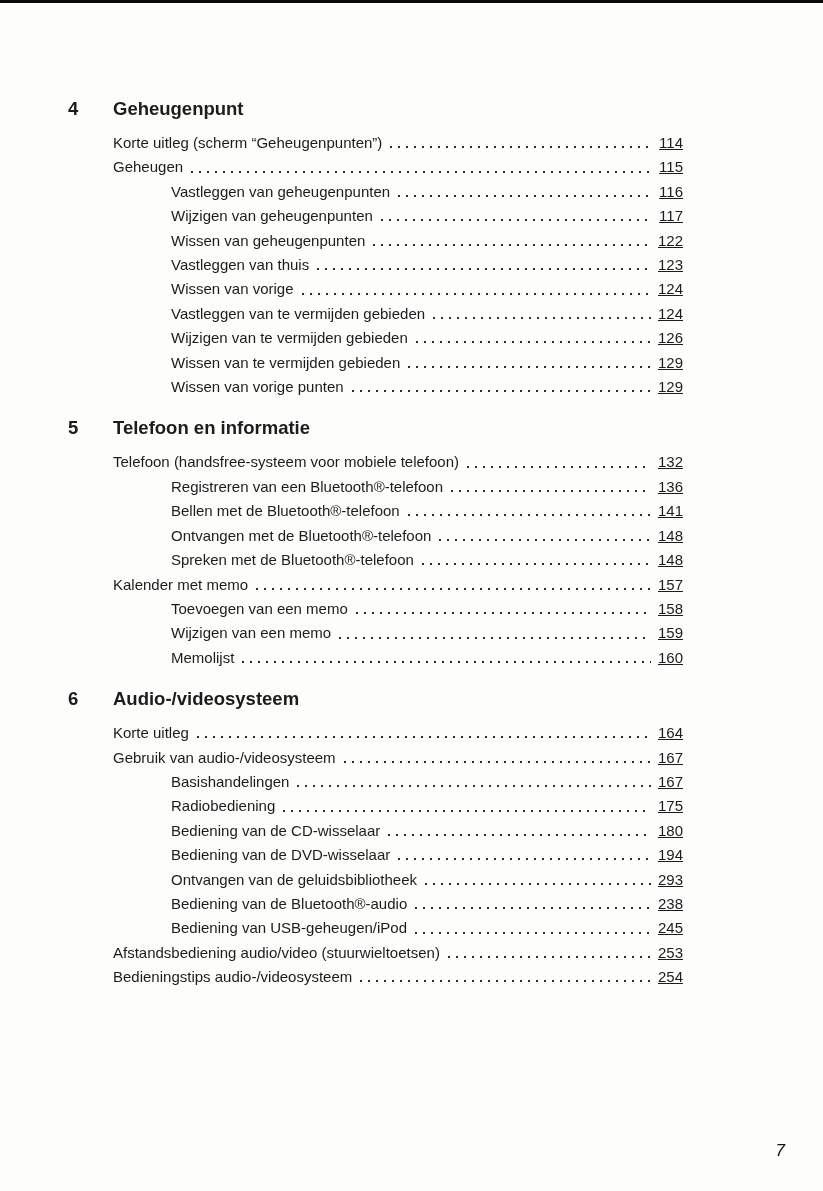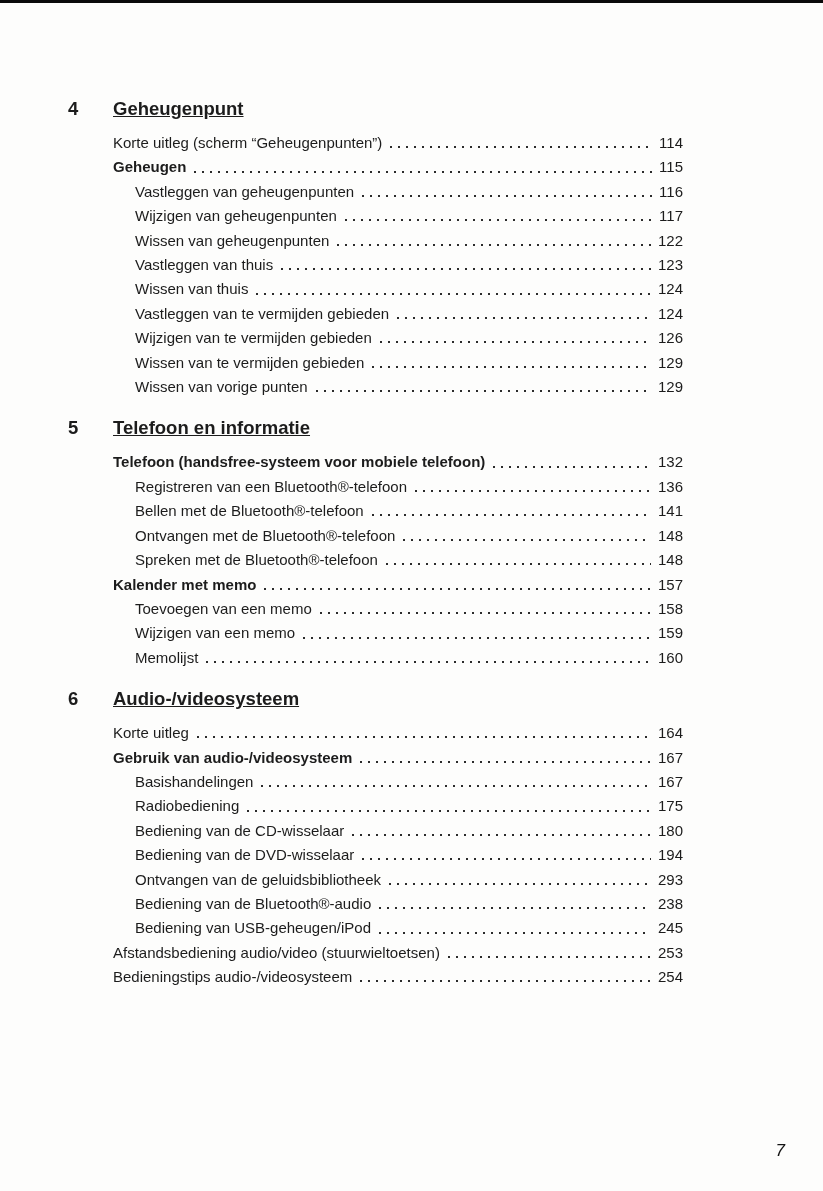--- a/index.html
+++ b/index.html
@@ -34,34 +34,33 @@
     margin: 15px 0 9px 0;
   }
   .section-heading:first-child {
     margin-top: 0;
   }
   .sec-num {
     flex: 0 0 45px;
   }
   .sec-title {
     flex: 1 1 auto;
-    text-decoration: underline;
   }
   .toc-row {
     display: flex;
     align-items: baseline;
     font-size: 15px;
     line-height: 24.4px;
     margin-left: 45px;
   }
   .toc-row.level2 {
-    margin-left: 67px;
+    margin-left: 103px;
   }
   .toc-row.bold .label {
-    font-weight: bold;
+    font-weight: normal;
   }
   .label {
     flex: 0 0 auto;
     white-space: nowrap;
   }
   .leader {
     flex: 1 1 auto;
     height: 2px;
     align-self: center;
     transform: translateY(4px);
@@ -69,20 +68,21 @@
     background-image: repeating-linear-gradient(
       to right,
       #2b2b2b 0, #2b2b2b 2px,
       transparent 2px, transparent 8px
     );
     min-width: 14px;
   }
   .pagenum {
     flex: 0 0 auto;
     white-space: nowrap;
+    text-decoration: underline;
   }
   .footer-pagenum {
     position: absolute;
     right: 38px;
     bottom: 30px;
     font-size: 17px;
     font-style: italic;
     color: #141414;
   }
 </style>
@@ -119,21 +119,21 @@
         <span class="label">Wissen van geheugenpunten</span>
         <span class="leader"></span>
         <span class="pagenum">122</span>
       </div>
       <div class="toc-row level2">
         <span class="label">Vastleggen van thuis</span>
         <span class="leader"></span>
         <span class="pagenum">123</span>
       </div>
       <div class="toc-row level2">
-        <span class="label">Wissen van thuis</span>
+        <span class="label">Wissen van vorige</span>
         <span class="leader"></span>
         <span class="pagenum">124</span>
       </div>
       <div class="toc-row level2">
         <span class="label">Vastleggen van te vermijden gebieden</span>
         <span class="leader"></span>
         <span class="pagenum">124</span>
       </div>
       <div class="toc-row level2">
         <span class="label">Wijzigen van te vermijden gebieden</span>

